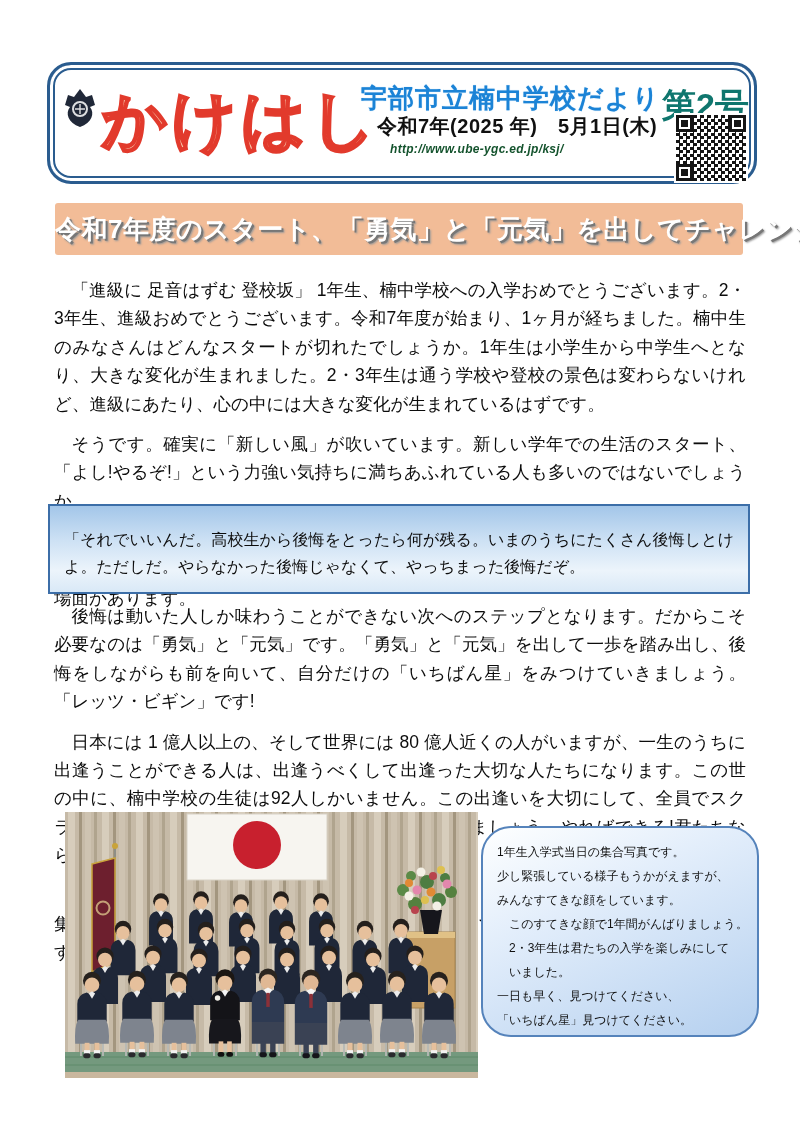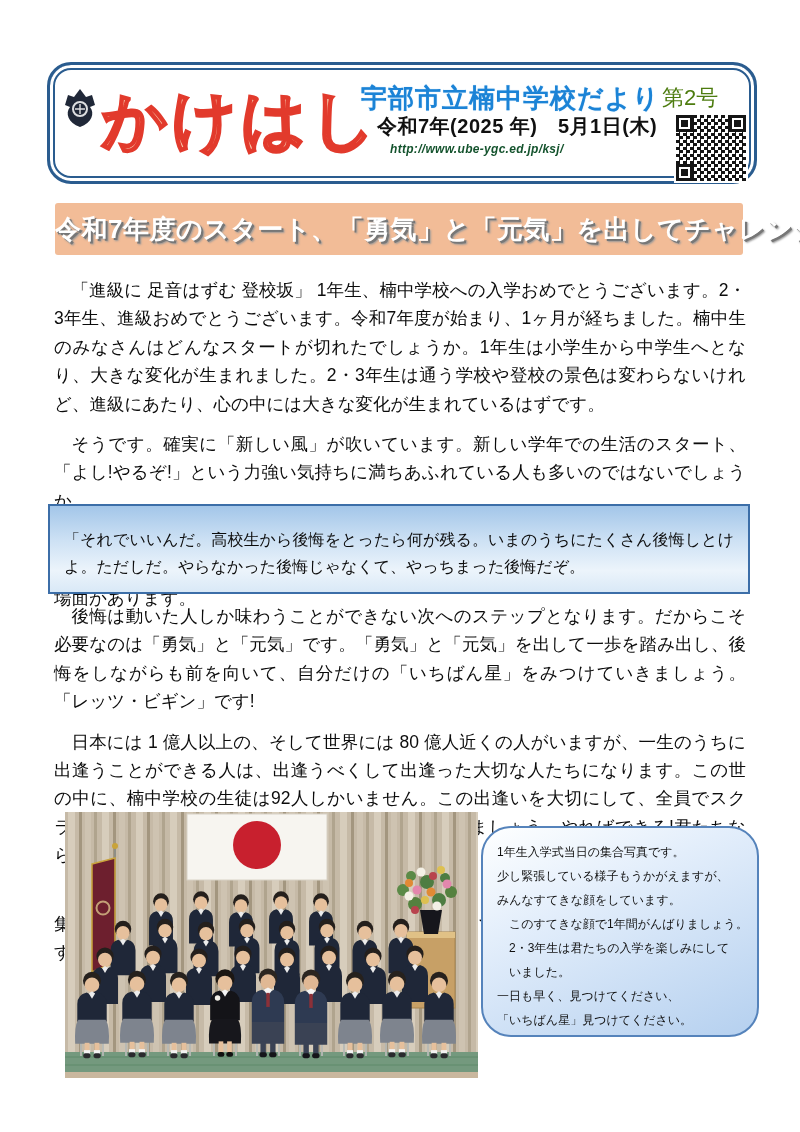--- a/index.html
+++ b/index.html
@@ -14,21 +14,21 @@
   .emblem{position:absolute;left:12px;top:22px;width:36px;height:42px;}
   .kakehashi{
     position:absolute;left:52px;top:14px;font-size:64px;font-weight:bold;
     color:#f8ccae;-webkit-text-stroke:2.5px #e23a2c;letter-spacing:4px;line-height:1.3;
     white-space:nowrap;
   }
   .school-name{
     position:absolute;left:311px;top:16px;font-size:26px;font-weight:bold;
     color:#1b83d6;letter-spacing:1px;white-space:nowrap;text-shadow:0 0 1px #8ec6ef;
   }
-  .issue-no{position:absolute;left:612px;top:18px;font-size:22px;font-weight:normal;color:#4d7c0f;white-space:nowrap;}
+  .issue-no{position:absolute;left:612px;top:18px;font-size:34px;font-weight:bold;color:#0f766e;white-space:nowrap;}
   .date-line{position:absolute;left:327px;top:48px;font-size:20px;font-weight:600;color:#101010;letter-spacing:.5px;white-space:nowrap;}
   .url-line{position:absolute;left:340px;top:77px;font-size:12px;font-weight:bold;color:#14532d;letter-spacing:.3px;white-space:nowrap;font-style:italic;}
   .qr{position:absolute;left:624px;top:48px;width:70px;height:66px;background:#fff;padding:2px;}
   .qr-inner{width:100%;height:100%;position:relative;
     background:repeating-conic-gradient(#151515 0% 25%, #ffffff 0% 50%);
     background-size:7px 7px;}
   .finder{position:absolute;width:17px;height:17px;background:#fff;border:3px solid #151515;box-sizing:border-box;}
   .finder::after{content:"";position:absolute;inset:2px;background:#151515;}
   .f-tl{left:0;top:0}.f-tr{right:0;top:0}.f-bl{left:0;bottom:0}
 

